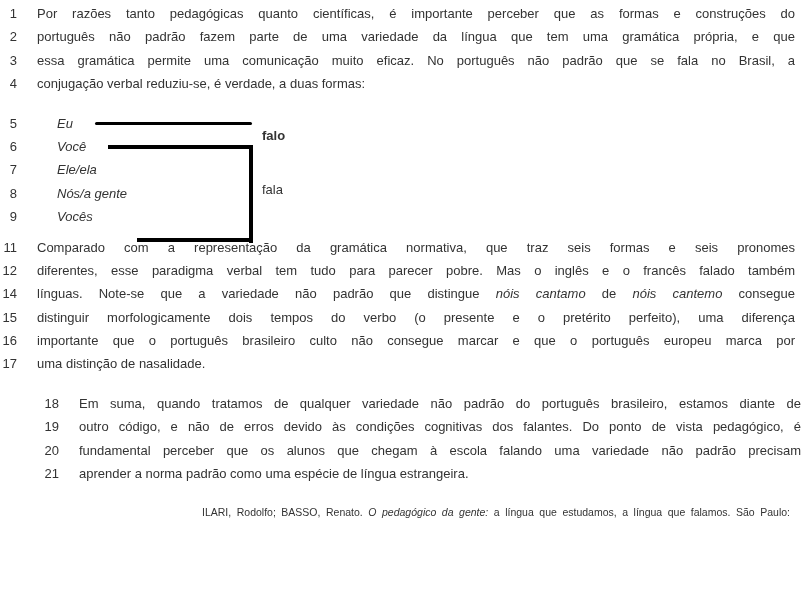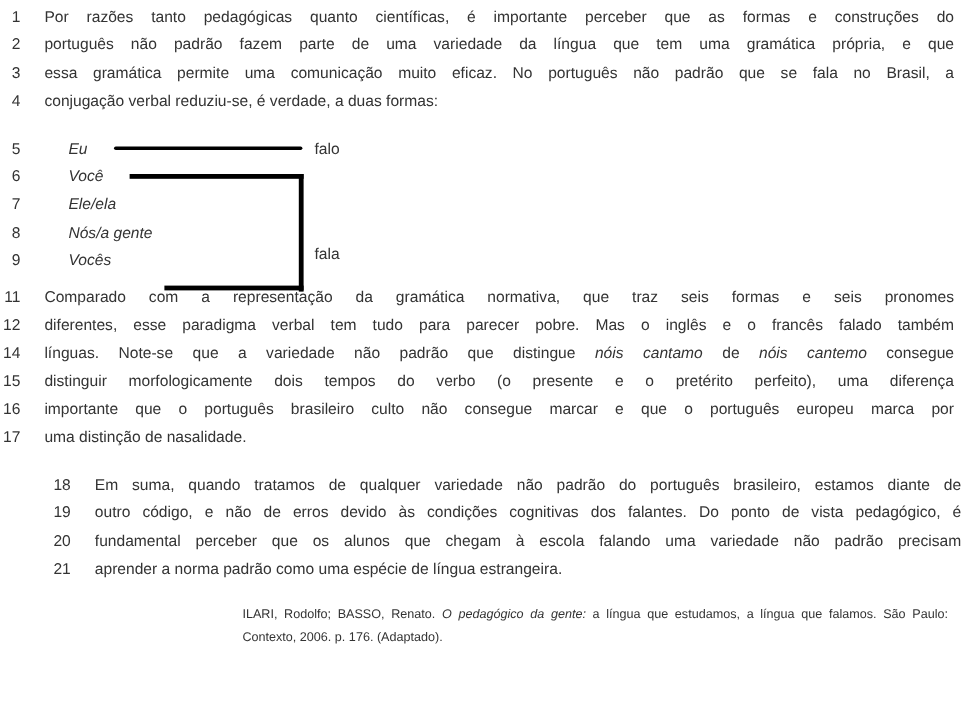--- a/index.html
+++ b/index.html
@@ -21,22 +21,22 @@
   .just{text-align:justify;text-align-last:justify;}
   .it{font-style:italic;}
   .pron{margin-left:20px;font-style:italic;}
   .diagram{position:relative;margin-top:16px;}
   .bar{position:absolute;background:#000;}
   .line-eu-falo{left:95px;top:10px;width:157px;height:3.5px;border-radius:2px;}
   .bracket-top{left:108px;top:33.2px;width:144.5px;height:4px;}
   .bracket-vert{left:248.5px;top:33.2px;width:4px;height:98px;}
   .bracket-bot{left:137px;top:126.8px;width:115.5px;height:4px;}
   .verb{position:absolute;left:262px;height:23.4px;line-height:23.4px;}
-  .verb-falo{top:0;}
-  .verb-fala{top:88px;}
+  .verb-falo{top:12px;font-weight:bold;}
+  .verb-fala{top:66px;}
   .para-2{margin-top:7px;}
   .para-3{margin-top:16px;margin-left:42px;}
   .citation{
     margin-top:18px;
     margin-left:202px;
     width:588px;
     font-size:10.5px;
     line-height:19px;
   }
 </style>
@@ -136,16 +136,15 @@
         <div class="txt just"><span>fundamental perceber que os alunos que chegam à escola falando uma variedade não padrão precisam</span></div>
       </div>
       <div class="line">
         <span class="num">21</span>
         <div class="txt"><span>aprender a norma padrão como uma espécie de língua estrangeira.</span></div>
       </div>
     </div>
 
   <div class="citation">
     <div class="just"><span>ILARI, Rodolfo; BASSO, Renato. </span><span class="it">O pedagógico da gente:</span><span> a língua que estudamos, a língua que falamos. São Paulo:</span></div>
-    <div><span>Contexto, 2006. p. 176. (Adaptado).</span></div>
   </div>
 
 </div>
 
 </body></html>

